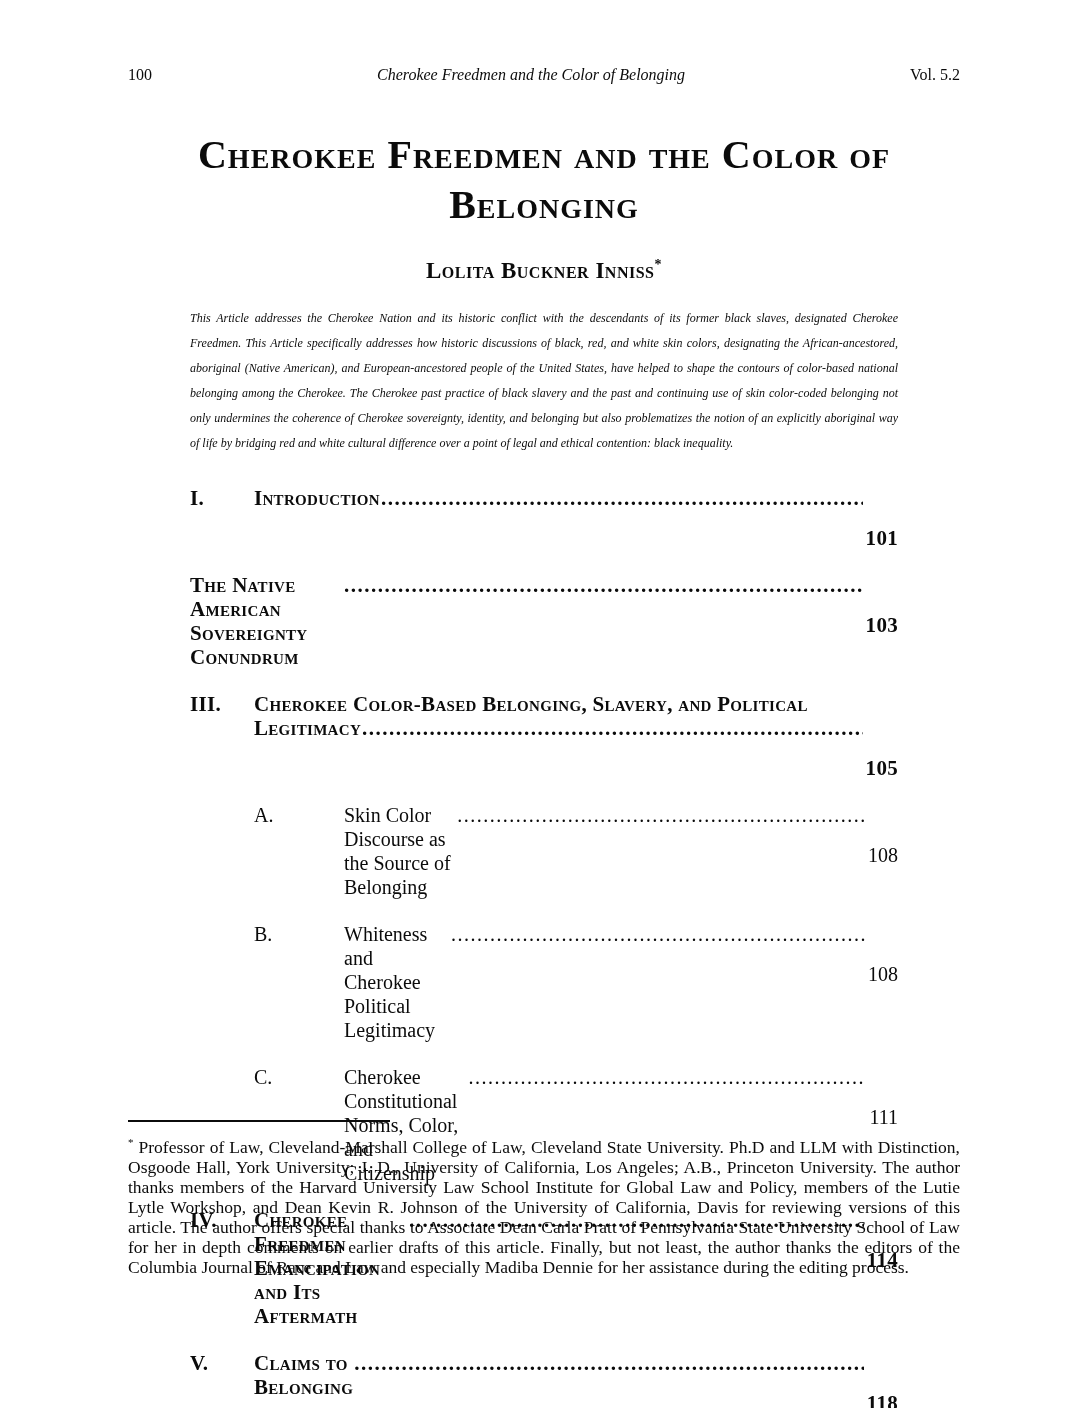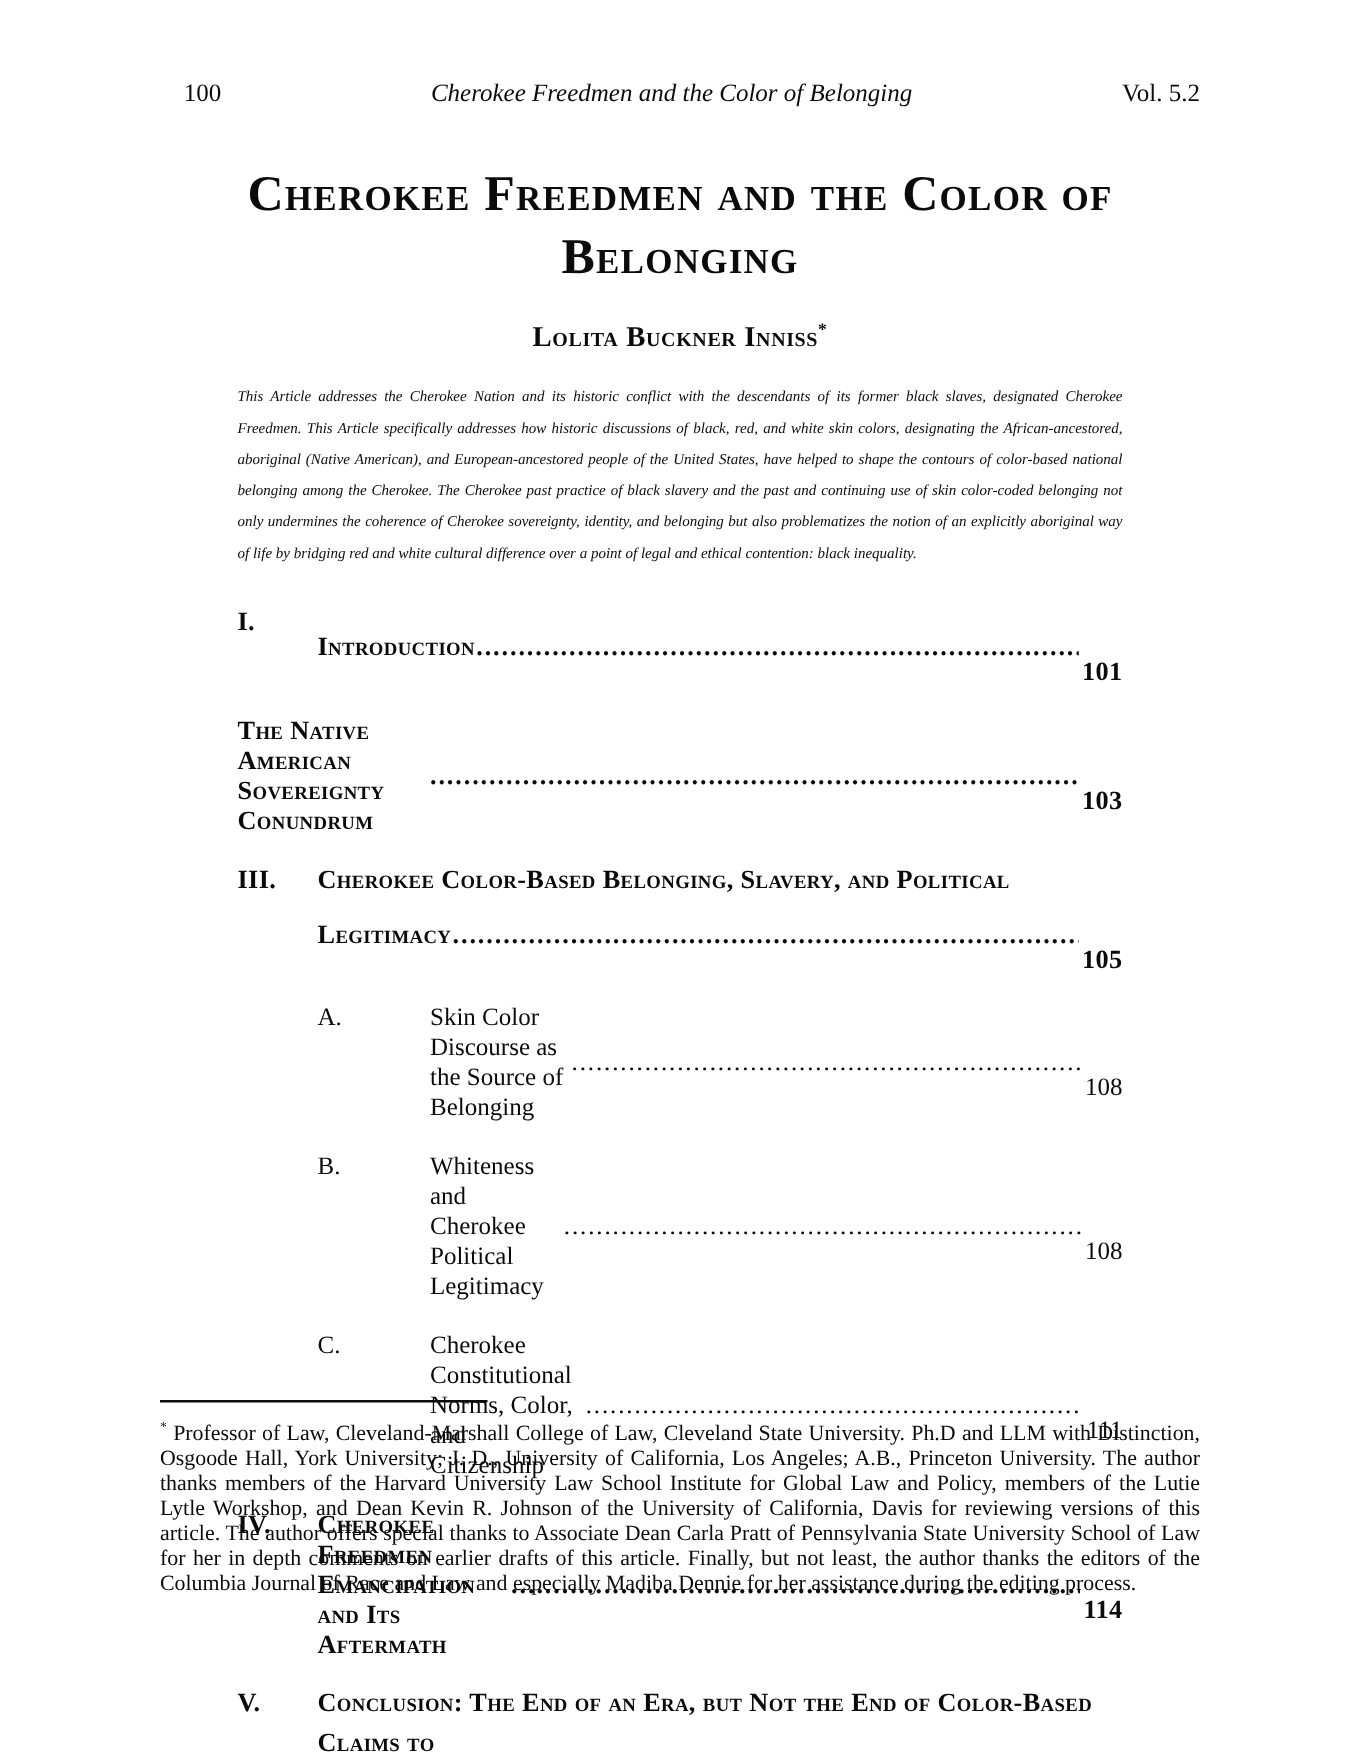--- a/index.html
+++ b/index.html
@@ -13,23 +13,22 @@
     padding: 62px 128px 0 128px;
     font-family: "Liberation Serif", "DejaVu Serif", serif;
     color: #0b0b0b;
   }
 
   
   .running-head {
     display: flex;
     align-items: baseline;
     justify-content: space-between;
-    font-size: 20px;
+    font-size: 16px;
     line-height: 26px;
-    margin-left: 19px;
   }
   .running-head .center { font-style: italic; }
 
   
   .article-title {
     margin-top: 42px;
     text-align: center;
     font-variant: small-caps;
     font-weight: bold;
     font-size: 40px;
@@ -75,21 +74,21 @@
     letter-spacing: 0.3px;
   }
   .toc-row.level2 {
     padding-left: 64px;
     font-weight: normal;
     font-size: 20px;
   }
   .toc-label { flex: 0 0 64px; }
   .toc-row.level2 .toc-label { flex-basis: 90px; }
   .toc-body { flex: 1; min-width: 0; }
-  .toc-line { display: flex; align-items: center; }
+  .toc-line { display: flex; align-items: flex-start; }
   .toc-line .leader {
     flex: 1 1 auto;
     overflow: hidden;
     white-space: nowrap;
     letter-spacing: 1.5px;
     margin-left: 1px;
   }
   .toc-line .toc-page { flex: 0 0 auto; padding-left: 3px; margin-top: 40px; }
 
   
@@ -201,23 +200,20 @@
             <span class="toc-line-text">Cherokee Freedmen Emancipation and Its Aftermath</span>
             <span class="leader">............................................................................................................................................................................................................................</span>
             <span class="toc-page">114</span>
           </div>
         </div>
       </div>
       <div class="toc-row level1">
         <span class="toc-label">V.</span>
         <div class="toc-body">
           <div class="toc-line">
-            <span class="toc-line-text">Conclusion: The End of an Era, but Not the End of Color-Based</span>
-          </div>
-          <div class="toc-line">
             <span class="toc-line-text">Claims to Belonging</span>
             <span class="leader">............................................................................................................................................................................................................................</span>
             <span class="toc-page">118</span>
           </div>
         </div>
       </div>
     </div>
 
   <div class="footnote">
     <div class="footnote-rule"></div>

